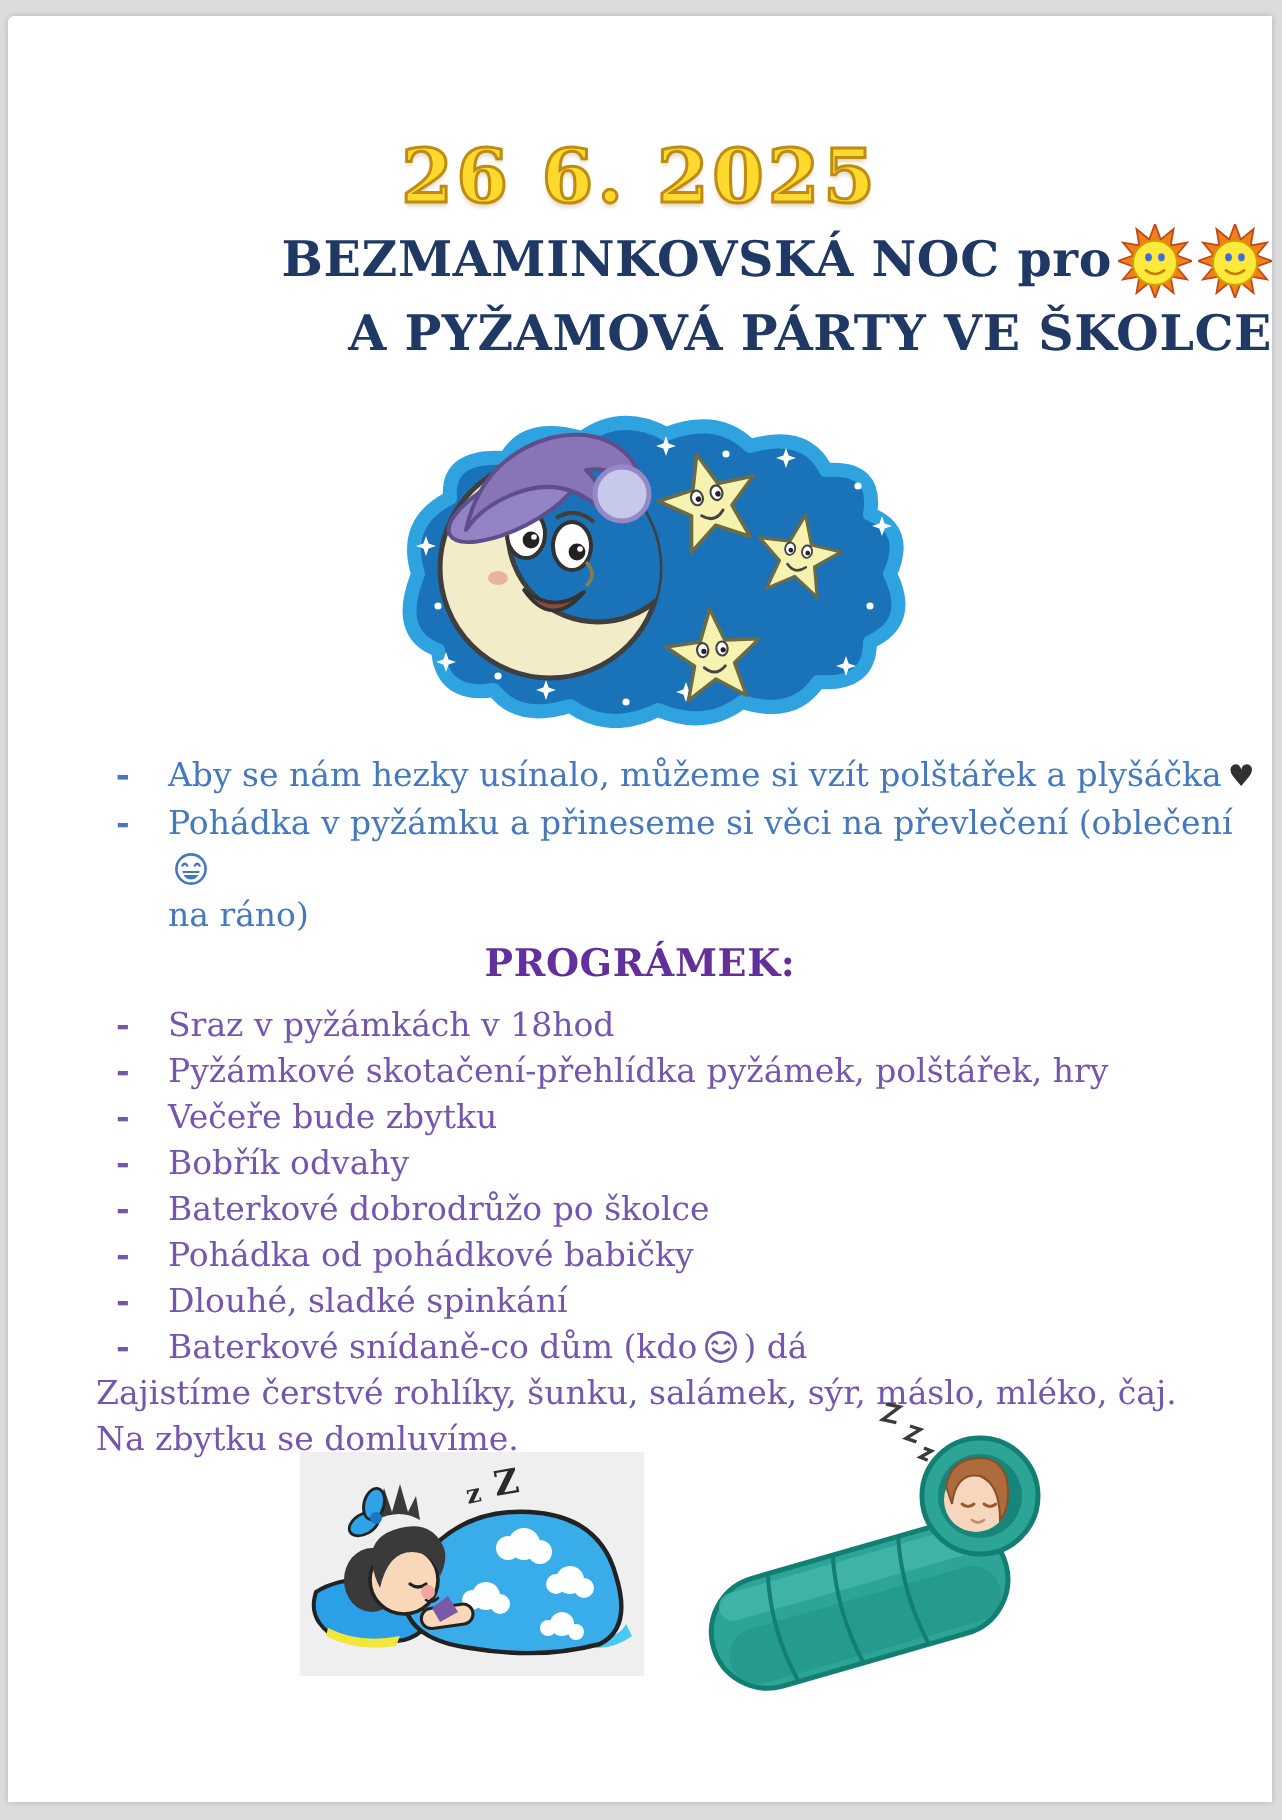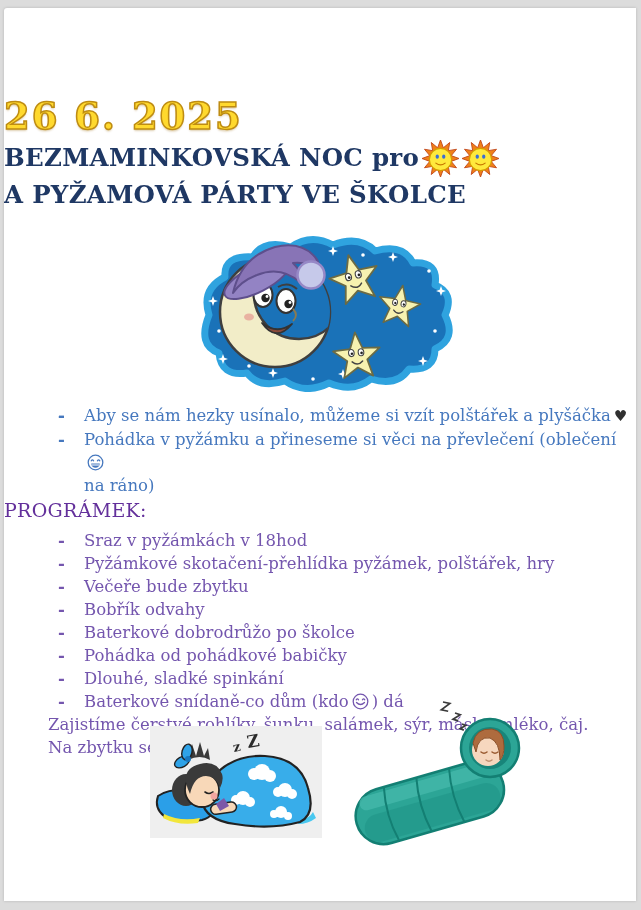--- a/index.html
+++ b/index.html
@@ -8,43 +8,43 @@
     background:#dcdcdc;
     font-family:"DejaVu Serif","Liberation Serif",serif;
   }
   .page{
     position:absolute;left:4px;top:8px;right:5px;bottom:9px;
     background:#ffffff;border-radius:3px 0 0 0;
     box-shadow:0 0 3px rgba(0,0,0,.18);
     overflow:hidden;
   }
   .date{
-    margin-top:86px;text-align:left;
+    margin-top:58px;text-align:center;
     font-size:37px;line-height:44px;font-weight:bold;letter-spacing:2px;
     color:#FFD92E;-webkit-text-stroke:1.5px #BE8C12;
     text-shadow:0 2px 2px rgba(150,100,0,.30);
   }
   .h1{
-    margin:2px 0 0 0;text-align:left;
+    margin:2px 0 0 0;text-align:right;
     font-size:24.5px;line-height:31px;font-weight:bold;letter-spacing:.3px;
     color:#1F3864;white-space:nowrap;
   }
   .sun-svg{width:37px;height:37px;vertical-align:-11px;margin-left:3px;}
   .moon-wrap{text-align:center;margin-top:21px;height:161px;}
   ul.doc-list{list-style:none;margin:12px 0 0 52px;padding:0;}
   ul.doc-list li{
     position:relative;padding-left:28px;
     font-size:16.5px;line-height:23px;
   }
   ul.doc-list .dash{position:absolute;left:2px;font-weight:600;}
   .intro{color:#4678BE;}
   .program-list{margin-top:6px !important;color:#7456AE;}
   .program-heading{
-    margin:1px 0 0 0;text-align:left;
-    font-size:19px;line-height:25px;font-weight:normal;letter-spacing:.3px;
+    margin:1px 0 0 0;text-align:center;
+    font-size:19px;line-height:25px;font-weight:bold;letter-spacing:.3px;
     color:#63309B;
   }
   .footer-par{
     margin:0 0 0 44px;font-size:16.5px;line-height:23px;color:#7456AE;
   }
   .heart{font-family:"DejaVu Sans",sans-serif;color:#303030;font-size:15px;margin-left:3px;}
   .emoji-svg{width:17px;height:17px;vertical-align:-3px;margin:0 3px;}
   .img-girl{position:absolute;left:146px;top:718px;}
   .img-baby{position:absolute;left:336px;top:688px;}
   .zz{font-weight:bold;fill:#2b2b2b;}

